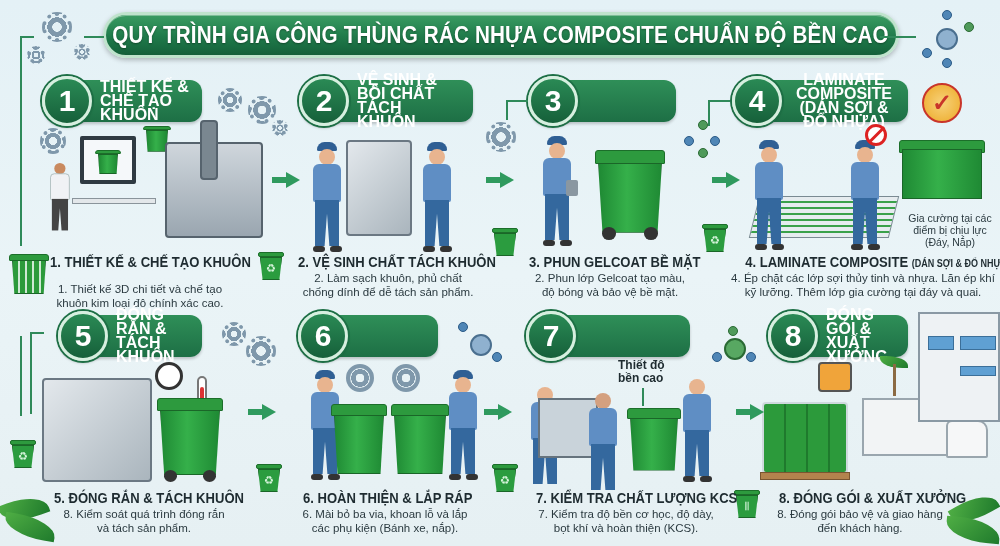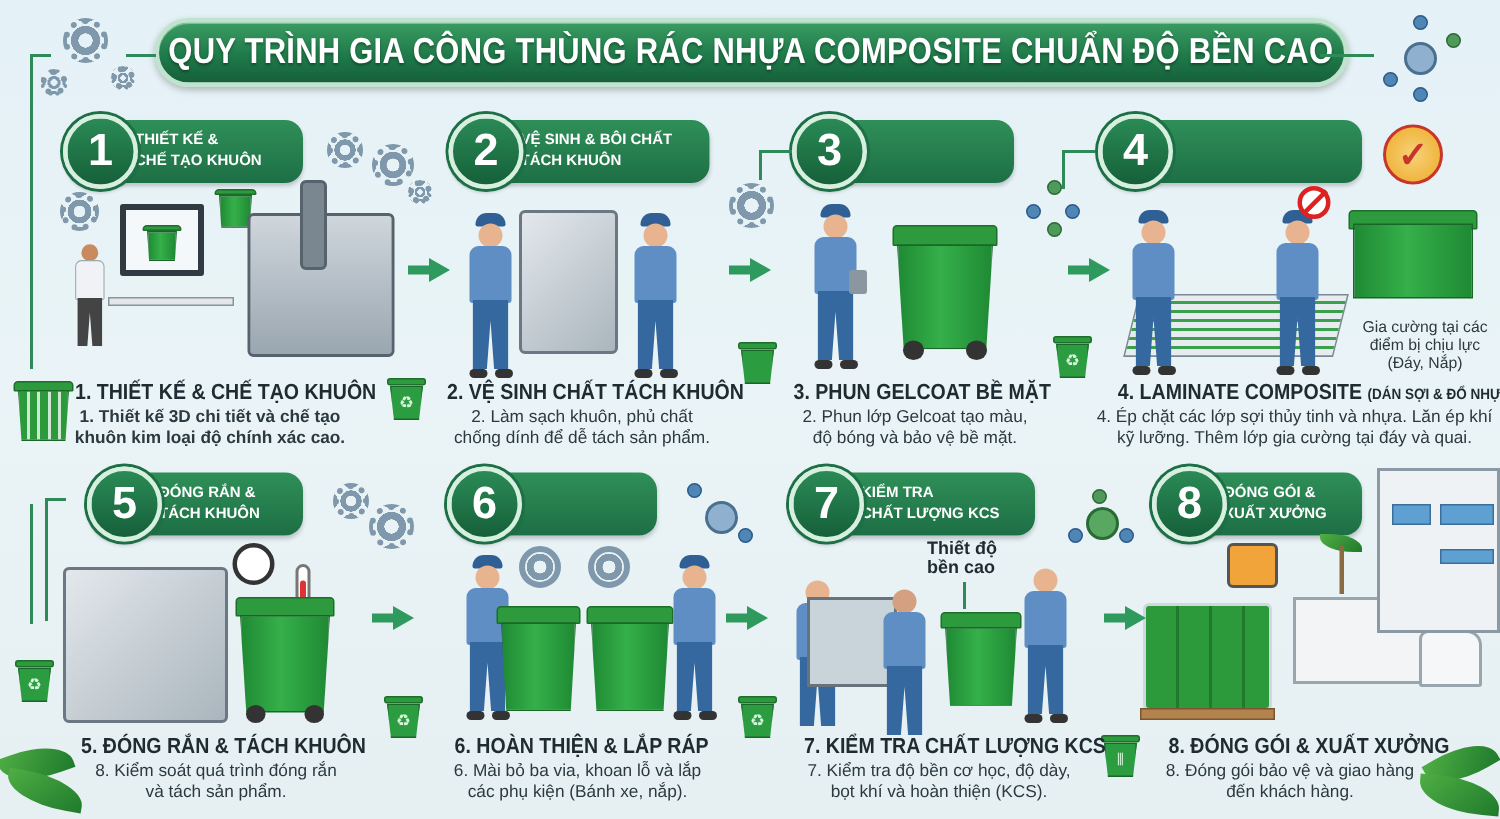--- a/index.html
+++ b/index.html
@@ -38,22 +38,23 @@
   .step-num {
     position: absolute; left: -4px; top: -4px; width: 50px; height: 50px;
     border-radius: 50%;
     background: linear-gradient(180deg, #2a8a55 0%, #16603a 100%);
     border: 3px solid #d6efdf;
     box-shadow: 0 0 0 2px #1d6f45, 0 2px 3px rgba(0,0,0,0.25);
     color: #fff; font-weight: bold; font-size: 30px;
     display: flex; align-items: center; justify-content: center;
   }
   .step-label {
-    color: #fff; font-weight: bold; font-size: 10px; line-height: 14px;
+    color: #fff; font-weight: bold; font-size: 16px; line-height: 14px;
     white-space: pre-line;
+    margin-left: 10px;
   }
   .step-label.center { text-align: center; }
   
   .cap-title {
     position: absolute; font-weight: bold; font-size: 14.5px; color: #1e2b30;
     white-space: nowrap; transform: scaleX(0.9); transform-origin: center;
     text-align: center;
   }
   .cap-title small { font-size: 10px; }
   .cap-desc {
@@ -149,20 +150,22 @@
 <div class="step-pill" style="left:303px;top:80px;width:170px;">
   <div class="step-num">2</div>
   <span class="step-label">VỆ SINH &amp; BÔI CHẤT
 TÁCH KHUÔN</span>
 </div>
 <div class="step-pill" style="left:532px;top:80px;width:144px;">
   <div class="step-num">3</div>
 </div>
 <div class="step-pill" style="left:736px;top:80px;width:172px;">
   <div class="step-num">4</div>
+  <span class="step-label center">LAMINATE COMPOSITE
+(DÁN SỢI &amp; ĐỔ NHỰA)</span>
 </div>
 <div class="badge-cert">
     <span>✓</span>
   </div>
 
 <div class="connector" style="left:506px;top:100px;width:2px;height:20px;"></div>
 <div class="connector" style="left:506px;top:100px;width:22px;height:2px;"></div>
 <div class="connector" style="left:708px;top:100px;width:2px;height:26px;"></div>
 <div class="connector" style="left:708px;top:100px;width:22px;height:2px;"></div>
 
@@ -282,21 +285,21 @@
 <div class="mini-bin" style="left:704px;top:224px;">
     <div class="mlid"></div>
     <div class="mbody">♻</div>
   </div>
 <div class="bin" style="left:12px;top:254px;width:34px;height:44px;">
     <div class="lid"></div>
     <div class="body" style="background:repeating-linear-gradient(90deg,#2c9a3b 0 5px,#cfe8d4 5px 7px);"></div>
   </div>
 
 <div class="cap-title" style="left:40px;top:254px;width:200px;">1. THIẾT KẾ &amp; CHẾ TẠO KHUÔN</div>
-<div class="cap-desc" style="left:40px;top:271px;width:200px;font-weight:bold;">1. Thiết kế 3D chi tiết và chế tạo
+<div class="cap-desc" style="left:40px;top:282px;width:200px;">1. Thiết kế 3D chi tiết và chế tạo
 khuôn kim loại độ chính xác cao.</div>
 
 <div class="cap-title" style="left:288px;top:254px;width:200px;">2. VỆ SINH CHẤT TÁCH KHUÔN</div>
 <div class="cap-desc" style="left:288px;top:271px;width:200px;">2. Làm sạch khuôn, phủ chất
 chống dính để dễ tách sản phẩm.</div>
 
 <div class="cap-title" style="left:520px;top:254px;width:180px;">3. PHUN GELCOAT BỀ MẶT</div>
 <div class="cap-desc" style="left:520px;top:271px;width:180px;">2. Phun lớp Gelcoat tạo màu,
 độ bóng và bảo vệ bề mặt.</div>
 
@@ -310,22 +313,20 @@
 <div class="step-pill" style="left:62px;top:315px;width:140px;">
   <div class="step-num">5</div>
   <span class="step-label">ĐÓNG RẮN &amp;
 TÁCH KHUÔN</span>
 </div>
 <div class="step-pill" style="left:302px;top:315px;width:136px;">
   <div class="step-num">6</div>
 </div>
 <div class="step-pill" style="left:530px;top:315px;width:160px;">
   <div class="step-num">7</div>
-  <span class="step-label">KIỂM TRA
-CHẤT LƯỢNG KCS</span>
 </div>
 <div class="step-pill" style="left:772px;top:315px;width:136px;">
   <div class="step-num">8</div>
   <span class="step-label">ĐÓNG GÓI &amp;
 XUẤT XƯỞNG</span>
 </div>
 
 <div class="molecule" style="left:458px;top:322px;width:46px;height:46px;">
   <div class="core" style="left:12px;top:12px;width:22px;height:22px;"></div>
     <div class="atom" style="left:0;top:0;"></div>

